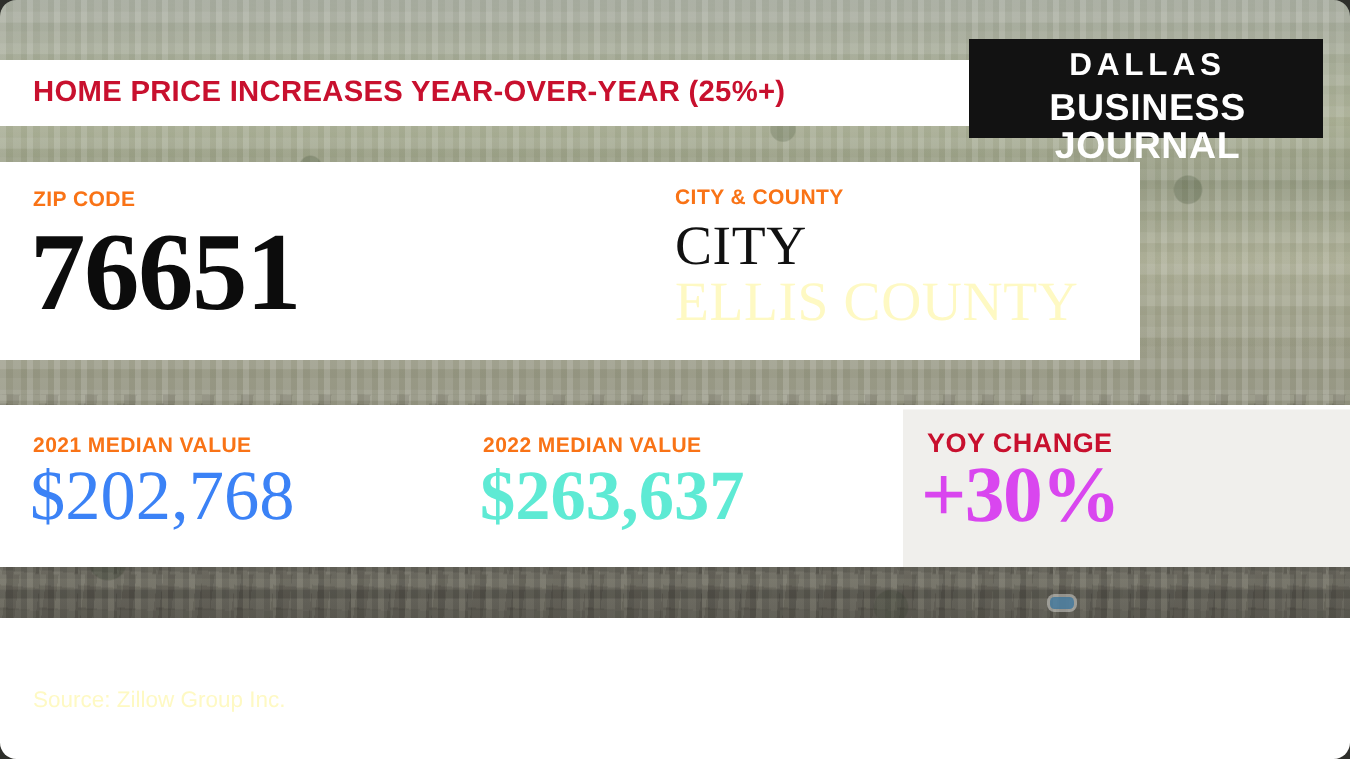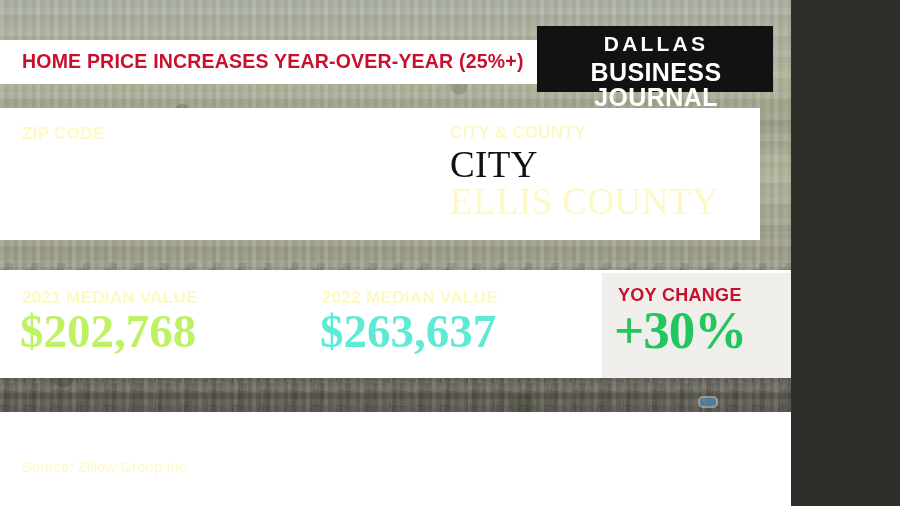--- a/index.html
+++ b/index.html
@@ -4,22 +4,23 @@
 <style>
   * { box-sizing: border-box; margin: 0; padding: 0; }
   html, body {
     width: 900px; height: 506px;
     font-family: "Liberation Sans", sans-serif;
     background: #2e2f2b;
     overflow: hidden;
   }
   #card {
     position: relative;
-    width: 791px; height: 506px;
+    width: 900px; height: 506px;
     overflow: hidden;
+    border-radius: 11px;
   }
 
   
   .photo {
     position: absolute; inset: 0;
     background:
       
       linear-gradient(to bottom, rgba(0,0,0,0) 62%, rgba(20,18,16,0.45) 100%),
       
       linear-gradient(to bottom,
@@ -123,22 +124,22 @@
   .logo .l1 {
     font-size: 21px; font-weight: bold; letter-spacing: 3.2px;
   }
   .logo .l2 {
     font-size: 25px; font-weight: bold; letter-spacing: .4px;
     margin-top: 6px;
   }
 
   
   .lbl {
-    font-size: 17px; font-weight: bold; letter-spacing: .3px;
-    color: #fef9c3; text-transform: uppercase;
+    font-size: 14px; font-weight: bold; letter-spacing: .3px;
+    color: #f97316; text-transform: uppercase;
   }
   .zip-label { position: absolute; left: 22px; top: 124px; }
   .zip-value {
     position: absolute; left: 20px; top: 145px;
     font-family: "Liberation Serif", serif;
     font-size: 74px; font-weight: bold; letter-spacing: -1px;
     color: #0c0c0c; line-height: 1;
   }
 
   .cc-label { position: absolute; left: 450px; top: 123px; }
@@ -151,21 +152,21 @@
     position: absolute; left: 450px; top: 183px;
     font-family: "Liberation Serif", serif;
     font-size: 37px; color: #fef9c3; line-height: 1.02; letter-spacing: .4px;
   }
 
   
   .v1-label { position: absolute; left: 22px; top: 288px; }
   .v1-value {
     position: absolute; left: 20px; top: 308px;
     font-family: "Liberation Serif", serif;
-    font-size: 47px; font-weight: bold; color: #bef264; line-height: 1;
+    font-size: 47px; font-weight: normal; color: #3b82f6; line-height: 1;
   }
   .v2-label { position: absolute; left: 322px; top: 288px; text-align: right; }
   .v2-value {
     position: absolute; left: 320px; top: 308px;
     font-family: "Liberation Serif", serif;
     font-size: 47px; font-weight: bold; color: #5eead4; line-height: 1;
   }
 
   
   .yoy-box {
@@ -175,21 +176,21 @@
     background: #f0efec;
   }
   .yoy-label {
     position: absolute; left: 618px; top: 285px;
     font-size: 18px; font-weight: bold; letter-spacing: .3px;
     color: #c8102e; text-transform: uppercase;
   }
   .yoy-value {
     position: absolute; left: 614px; top: 304px;
     font-family: "Liberation Serif", serif;
-    font-size: 53px; font-weight: bold; color: #22c55e; line-height: 1;
+    font-size: 53px; font-weight: bold; color: #d946ef; line-height: 1;
     letter-spacing: -1px;
   }
 
   
   .foot1 {
     position: absolute; left: 22px; top: 430px;
     font-size: 15px; color: #232323;
   }
   .foot2 {
     position: absolute; left: 22px; top: 458px;
@@ -221,20 +222,21 @@
   <div class="panel p-foot"></div>
 
   <div class="title-text">HOME PRICE INCREASES YEAR-OVER-YEAR (25%+)</div>
 
   <div class="logo">
     <div class="l1">DALLAS</div>
     <div class="l2">BUSINESS JOURNAL</div>
   </div>
 
   <div class="lbl zip-label">ZIP CODE</div>
+  <div class="zip-value">76651</div>
 
   <div class="lbl cc-label">CITY &amp; COUNTY</div>
   <div class="cc-city">CITY</div>
   <div class="cc-county">ELLIS COUNTY</div>
 
   <div class="lbl v1-label">2021 MEDIAN VALUE</div>
   <div class="v1-value">$202,768</div>
   <div class="lbl v2-label">2022 MEDIAN VALUE</div>
   <div class="v2-value">$263,637</div>
 

